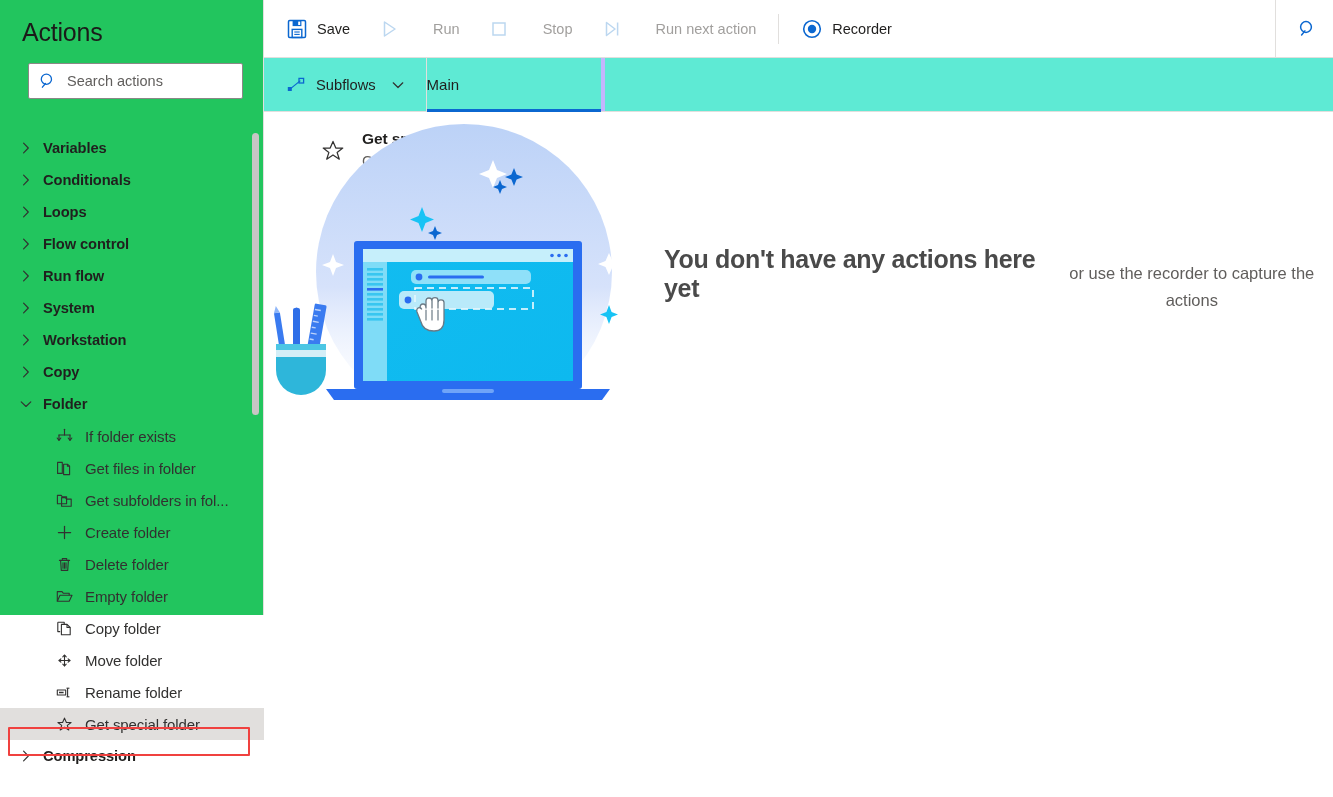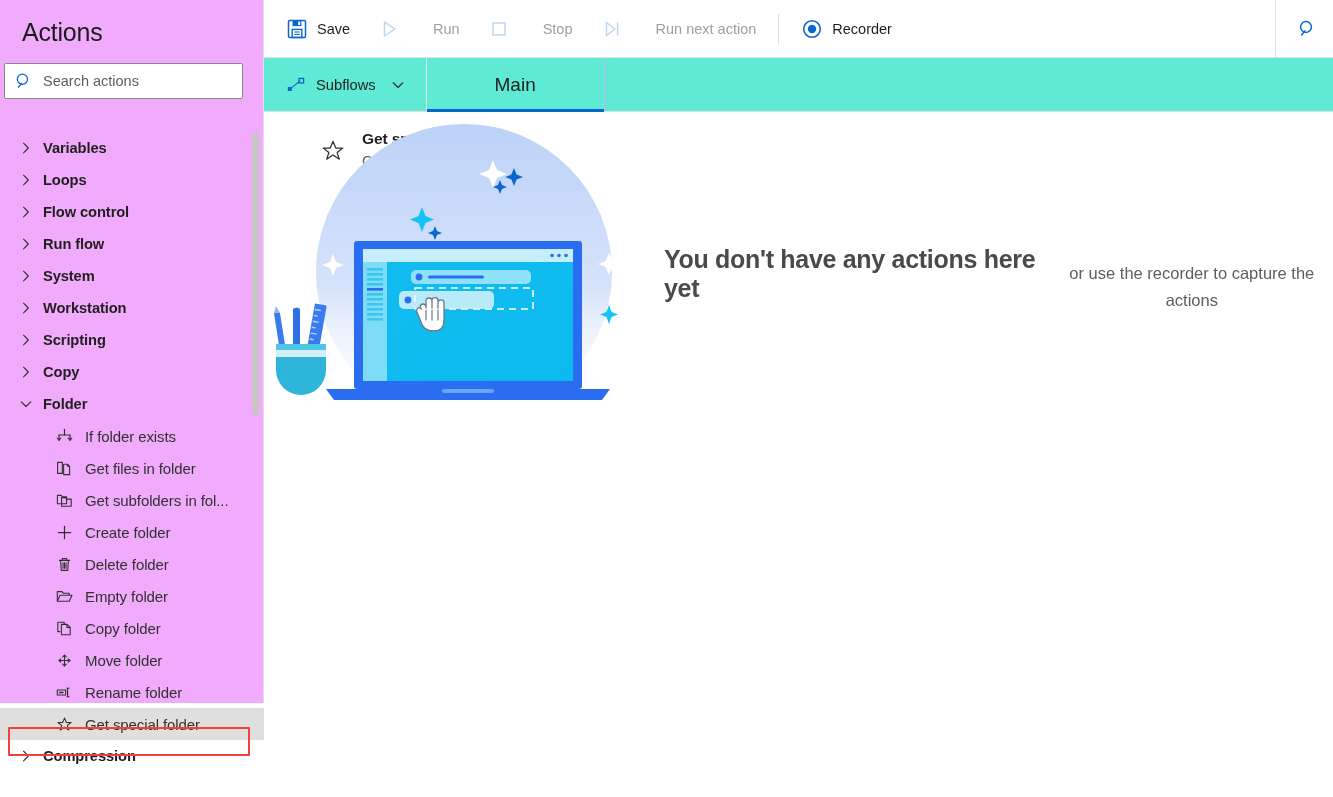--- a/index.html
+++ b/index.html
@@ -6,31 +6,31 @@
   html, body {
     width: 1333px; height: 797px;
     font-family: "Liberation Sans", sans-serif;
     background: #ffffff;
     overflow: hidden;
   }
   .app { position: relative; width: 1333px; height: 797px; display: flex; }
 
   
   .sidebar {
-    width: 264px; height: 703px;
-    background: #f0abfc;
+    width: 264px; height: 615px;
+    background: #22c55e;
     border-right: 1px solid #e1dfdd;
     position: relative;
     flex: 0 0 264px;
   }
   .sidebar-title {
     font-size: 25px; color: #1b1a19;
     padding: 18px 0 0 22px; letter-spacing: -0.2px;
   }
-  .search-wrap { padding: 16px 20px 0 4px; }
+  .search-wrap { padding: 16px 20px 0 28px; }
   .search-box {
     height: 36px; background: #ffffff;
     border: 1px solid #8a8886; border-radius: 2px;
     display: flex; align-items: center; gap: 10px;
     padding: 0 10px;
   }
   .search-box .sicon { width: 18px; height: 18px; display: block; flex: 0 0 18px; }
   .search-input {
     border: none; outline: none; background: transparent;
     font-family: "Liberation Sans", sans-serif;
@@ -119,23 +119,23 @@
   .subflows {
     display: flex; align-items: center; gap: 10px;
     padding: 0 20px 0 22px;
     border-right: 1px solid #e1dfdd;
     font-size: 14.7px; color: #201f1e; cursor: default;
   }
   .sf-icon { width: 20px; height: 20px; display: block; }
   .sf-chev { width: 16px; height: 16px; display: block; margin-left: 4px; }
   .tab {
     width: 178px;
-    display: flex; align-items: center; justify-content: center;
-    font-size: 19px; color: #201f1e;
-    border-right: 1px solid #c4b5fd;
+    display: flex; align-items: center; 
+    font-size: 15px; color: #201f1e;
+    border-right: 4px solid #c4b5fd;
     position: relative; cursor: default;
   }
   .tab.active::after {
     content: ""; position: absolute;
     left: 0; right: 0; bottom: -1px; height: 3px;
     background: #0b67d0;
   }
 
   .canvas { flex: 1; position: relative; background: #ffffff; overflow: hidden; }
 
@@ -193,20 +193,28 @@
 
       <div class="tree-row group">
         <span class="chev">
           <svg viewBox="0 0 16 16" width="16" height="16">
               <path d="M5.6 3.2 L10.3 8 L5.6 12.8" fill="none" stroke="#323130" stroke-width="1.15" stroke-linecap="round" stroke-linejoin="round"></path>
             </svg>
         </span>
         <span class="grp-label">Variables</span>
       </div>
 
+      <div class="tree-row group">
+        <span class="chev">
+          <svg viewBox="0 0 16 16" width="16" height="16">
+              <path d="M5.6 3.2 L10.3 8 L5.6 12.8" fill="none" stroke="#323130" stroke-width="1.15" stroke-linecap="round" stroke-linejoin="round"></path>
+            </svg>
+        </span>
+        <span class="grp-label">Conditionals</span>
+      </div>
 
       <div class="tree-row group">
         <span class="chev">
           <svg viewBox="0 0 16 16" width="16" height="16">
               <path d="M5.6 3.2 L10.3 8 L5.6 12.8" fill="none" stroke="#323130" stroke-width="1.15" stroke-linecap="round" stroke-linejoin="round"></path>
             </svg>
         </span>
         <span class="grp-label">Loops</span>
       </div>
 
@@ -239,28 +247,20 @@
 
       <div class="tree-row group">
         <span class="chev">
           <svg viewBox="0 0 16 16" width="16" height="16">
               <path d="M5.6 3.2 L10.3 8 L5.6 12.8" fill="none" stroke="#323130" stroke-width="1.15" stroke-linecap="round" stroke-linejoin="round"></path>
             </svg>
         </span>
         <span class="grp-label">Workstation</span>
       </div>
 
-      <div class="tree-row group">
-        <span class="chev">
-          <svg viewBox="0 0 16 16" width="16" height="16">
-              <path d="M5.6 3.2 L10.3 8 L5.6 12.8" fill="none" stroke="#323130" stroke-width="1.15" stroke-linecap="round" stroke-linejoin="round"></path>
-            </svg>
-        </span>
-        <span class="grp-label">Scripting</span>
-      </div>
 
       <div class="tree-row group">
         <span class="chev">
           <svg viewBox="0 0 16 16" width="16" height="16">
               <path d="M5.6 3.2 L10.3 8 L5.6 12.8" fill="none" stroke="#323130" stroke-width="1.15" stroke-linecap="round" stroke-linejoin="round"></path>
             </svg>
         </span>
         <span class="grp-label">Copy</span>
       </div>
 

